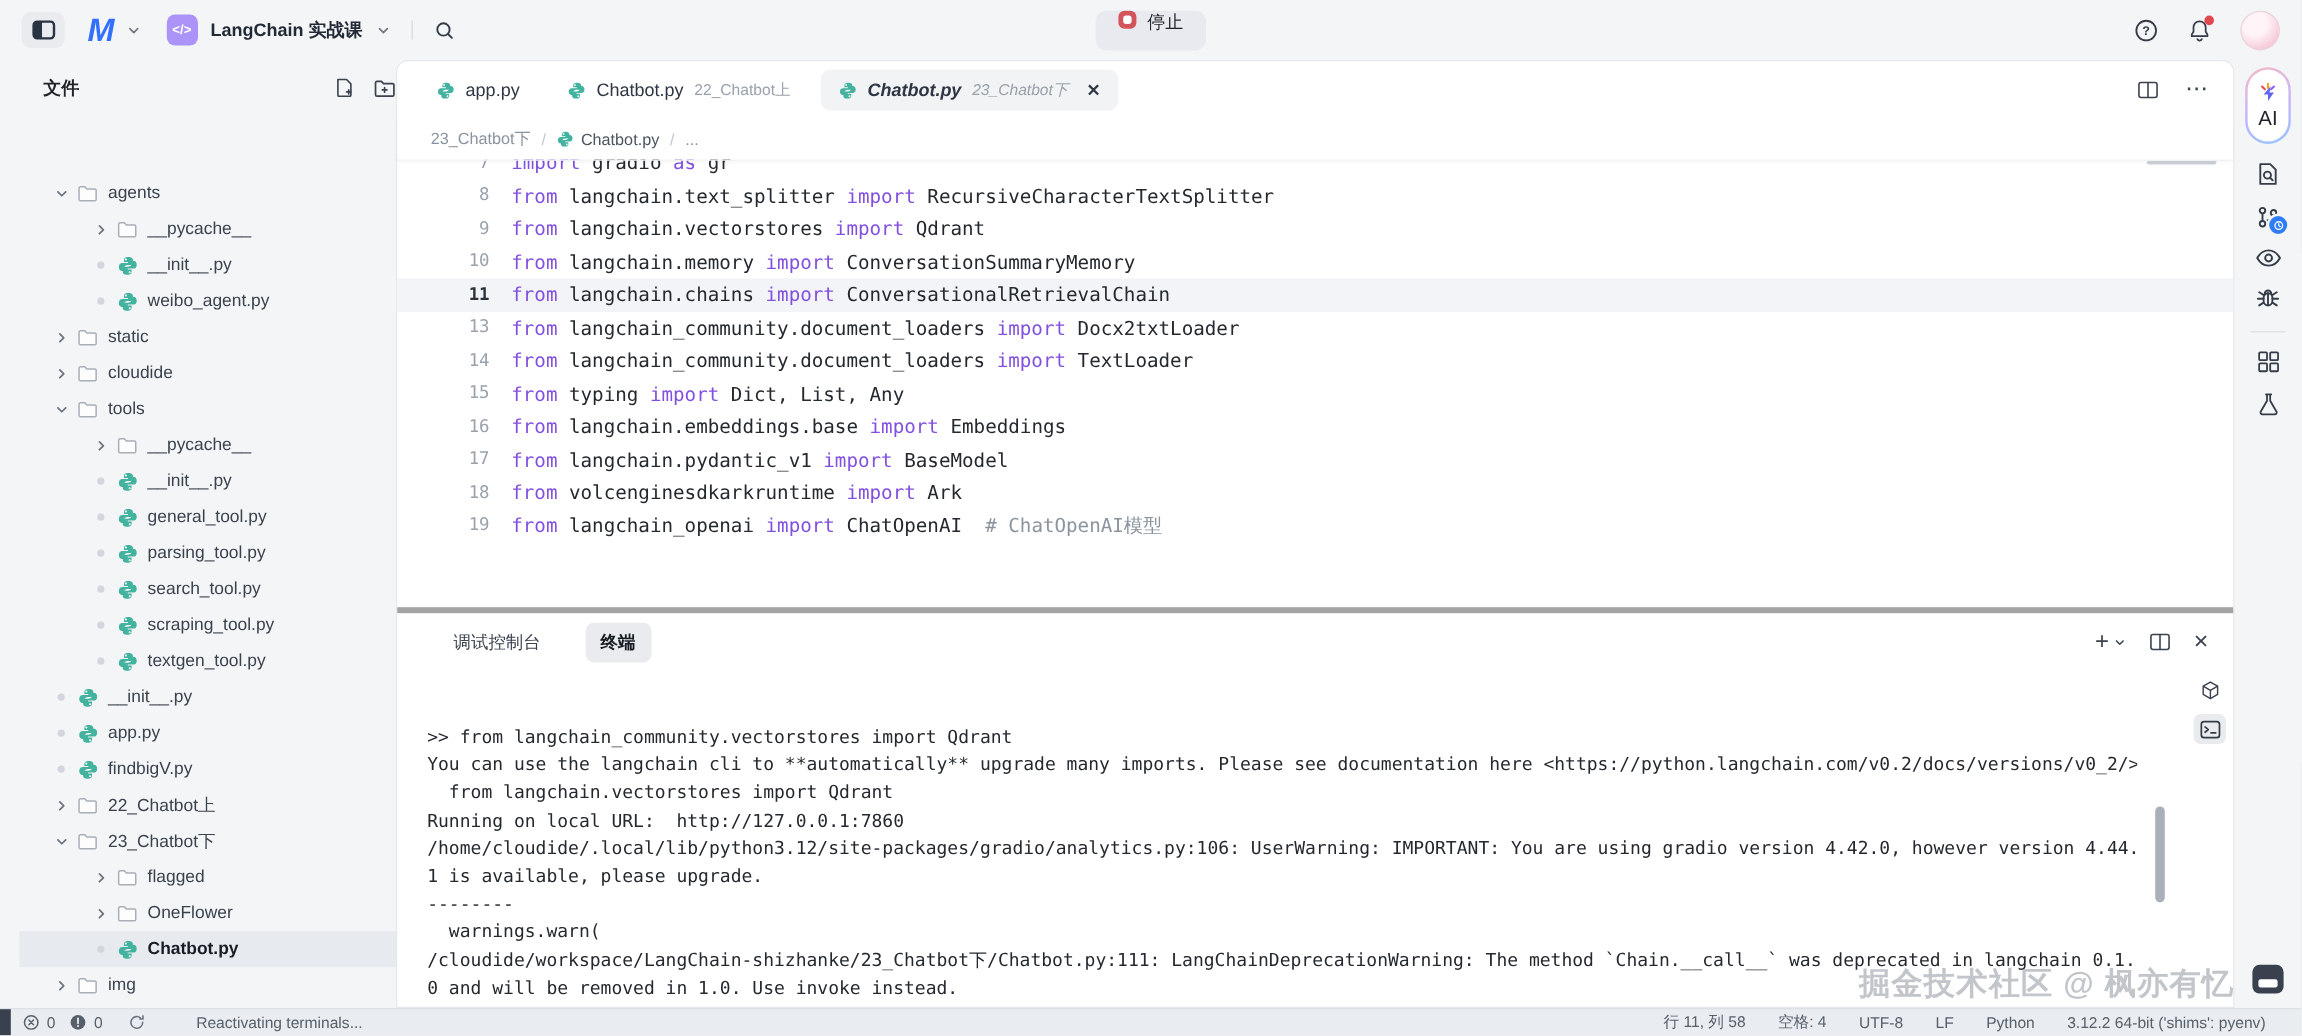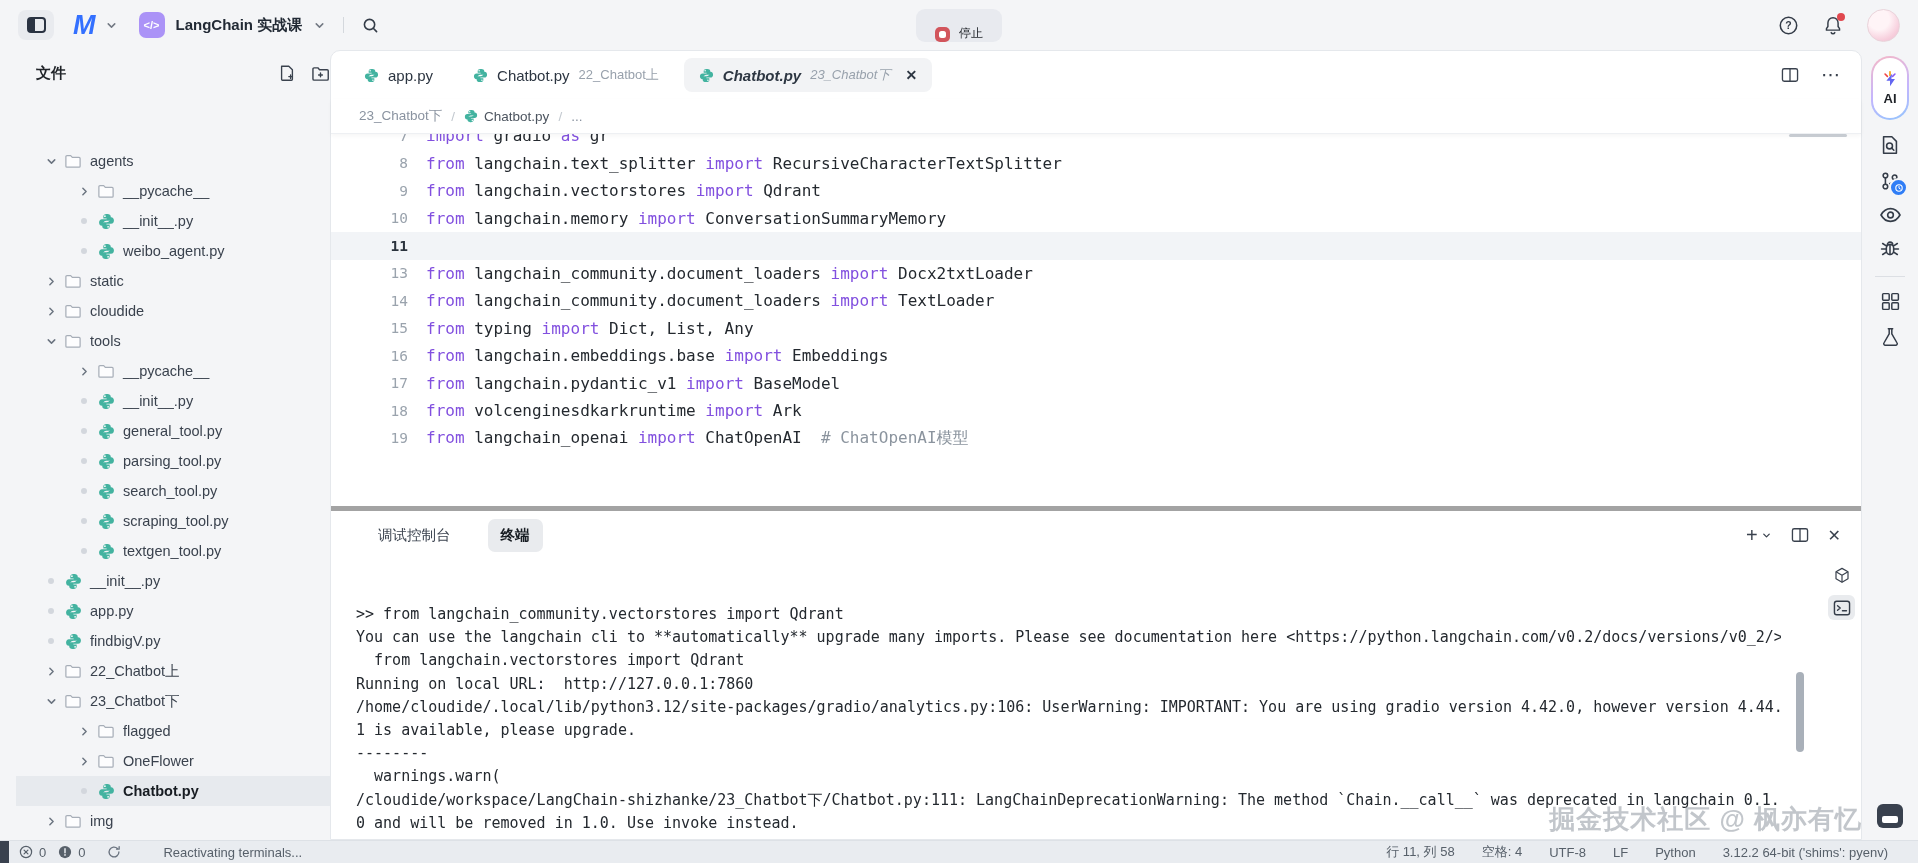--- a/index.html
+++ b/index.html
@@ -15,21 +15,21 @@
               align-items:center;justify-content:center;cursor:pointer;}
   .pn{width:19px;height:16px;border:2.4px solid #2a3342;border-radius:4px;position:relative;box-sizing:border-box;background:#2a3342;}
   .pn::after{content:"";position:absolute;top:0;bottom:0;right:0;width:9px;background:#e9ebef;border-radius:0 2px 2px 0;}
   .logo-m{font-style:italic;font-weight:bold;font-size:27px;color:#3370ff;letter-spacing:-2px;line-height:1;margin-left:8px;}
   .chev{opacity:.8}
   .proj-badge{width:26px;height:26px;border-radius:7px;background:#ab93f7;color:#fff;display:flex;align-items:center;
               justify-content:center;font-size:11px;font-weight:bold;margin-left:10px;}
   .proj-title{font-size:15px;font-weight:700;color:#222a35;}
   .vdiv{width:1px;height:16px;background:#d4d8dd;margin:0 6px;}
   .stop-btn{position:absolute;left:50%;top:9px;transform:translateX(-50%);height:33px;padding:0 19px;border:none;
-            border-radius:9px;background:#e8eaef;display:flex;align-items:flex-end;gap:9px;font-size:12px;color:#1f2328;cursor:pointer;
+            border-radius:9px;background:#e8eaef;display:flex;align-items:flex-start;gap:9px;font-size:15px;color:#1f2328;cursor:pointer;
             font-family:"Liberation Sans",sans-serif;}
   .stop-ic{width:15px;height:15px;border-radius:5px;background:#d2555c;position:relative;}
   .stop-ic::after{content:"";position:absolute;inset:4px;background:#fff;border-radius:2.5px;}
   .tb-right{margin-left:auto;display:flex;align-items:center;gap:24px;}
   .bell-wrap{position:relative;}
   .bell-dot{position:absolute;right:-2px;top:-2px;width:8px;height:8px;border-radius:50%;background:#e0484f;}
   .avatar{width:31px;height:31px;border-radius:50%;background:radial-gradient(circle at 35% 30%,#fff4f7 0 35%,#f7cfdd 70%,#eeb6cc 100%);
           border:1px solid #e9d3da;}
 
   
@@ -91,21 +91,21 @@
   .term-rail{position:absolute;right:6px;top:52px;display:flex;flex-direction:column;gap:7px;align-items:center;}
   .rail-btn{width:27px;height:25px;border-radius:6px;display:flex;align-items:center;justify-content:center;cursor:pointer;}
   .rail-btn.on{background:#e9ebee;}
   .term-scroll{position:absolute;right:57px;top:161px;width:8px;height:80px;border-radius:4px;background:#a9b0b9;cursor:pointer;}
 
   
   .activity{position:absolute;right:0;top:50px;width:56px;bottom:23px;display:flex;flex-direction:column;align-items:center;padding-top:6px;box-sizing:border-box;}
   .ai-pill{width:38px;height:64px;border-radius:19px;padding:2px;box-sizing:border-box;cursor:pointer;
            background:linear-gradient(160deg,#f6b8c6,#c4b5fd 55%,#93c5fd);}
   .ai-pill-in{width:100%;height:100%;border-radius:17px;background:#fff;display:flex;flex-direction:column;align-items:center;justify-content:center;gap:3px;}
-  .ai-txt{font-size:13px;font-weight:700;color:#1f2328;}
+  .ai-txt{font-size:17px;font-weight:400;color:#1f2328;}
   .act-btn{margin-top:14px;cursor:pointer;position:relative;}
   .act-div{width:30px;height:1px;background:#dcdfe4;margin-top:16px;}
   .badge-clock{position:absolute;right:-7px;bottom:-5px;width:15px;height:15px;border-radius:50%;background:#2f7df6;border:2px solid #f4f5f7;
                display:flex;align-items:center;justify-content:center;}
   .act-spacer{flex:1;}
   .panel-toggle{width:26px;height:24px;border-radius:6px;background:#39414e;position:relative;margin-bottom:12px;cursor:pointer;}
   .panel-toggle::after{content:"";position:absolute;left:5px;right:5px;bottom:5px;height:7px;background:#fff;border-radius:2px;}
 
   
   .statusbar{position:absolute;left:0;bottom:0;width:100%;height:23px;background:#e9ecf0;border-top:1px solid #dde1e6;
@@ -577,21 +577,21 @@
       <span class="bc-sep">/</span>
       <span>...</span>
     </div>
 
     <div class="code">
       <div class="codelines" id="codelines">
           <div class="cl"><span class="gut">7</span><span class="src"><span class="tk-k">import</span><span> gradio </span><span class="tk-k">as</span><span> gr</span></span></div>
           <div class="cl"><span class="gut">8</span><span class="src"><span class="tk-k">from</span><span> langchain.text_splitter </span><span class="tk-k">import</span><span> RecursiveCharacterTextSplitter</span></span></div>
           <div class="cl"><span class="gut">9</span><span class="src"><span class="tk-k">from</span><span> langchain.vectorstores </span><span class="tk-k">import</span><span> Qdrant</span></span></div>
           <div class="cl"><span class="gut">10</span><span class="src"><span class="tk-k">from</span><span> langchain.memory </span><span class="tk-k">import</span><span> ConversationSummaryMemory</span></span></div>
-          <div class="cl cur"><span class="gut">11</span></div>
+          <div class="cl cur"><span class="gut">11</span><span class="src"><span class="tk-k">from</span><span> langchain.chains </span><span class="tk-k">import</span><span> ConversationalRetrievalChain</span></span></div>
           <div class="cl"><span class="gut">13</span><span class="src"><span class="tk-k">from</span><span> langchain_community.document_loaders </span><span class="tk-k">import</span><span> Docx2txtLoader</span></span></div>
           <div class="cl"><span class="gut">14</span><span class="src"><span class="tk-k">from</span><span> langchain_community.document_loaders </span><span class="tk-k">import</span><span> TextLoader</span></span></div>
           <div class="cl"><span class="gut">15</span><span class="src"><span class="tk-k">from</span><span> typing </span><span class="tk-k">import</span><span> Dict, List, Any</span></span></div>
           <div class="cl"><span class="gut">16</span><span class="src"><span class="tk-k">from</span><span> langchain.embeddings.base </span><span class="tk-k">import</span><span> Embeddings</span></span></div>
           <div class="cl"><span class="gut">17</span><span class="src"><span class="tk-k">from</span><span> langchain.pydantic_v1 </span><span class="tk-k">import</span><span> BaseModel</span></span></div>
           <div class="cl"><span class="gut">18</span><span class="src"><span class="tk-k">from</span><span> volcenginesdkarkruntime </span><span class="tk-k">import</span><span> Ark</span></span></div>
           <div class="cl"><span class="gut">19</span><span class="src"><span class="tk-k">from</span><span> langchain_openai </span><span class="tk-k">import</span><span> ChatOpenAI  </span><span class="tk-c"># ChatOpenAI模型</span></span></div>
         </div>
       <div class="scroll-dash"></div>
     </div>

